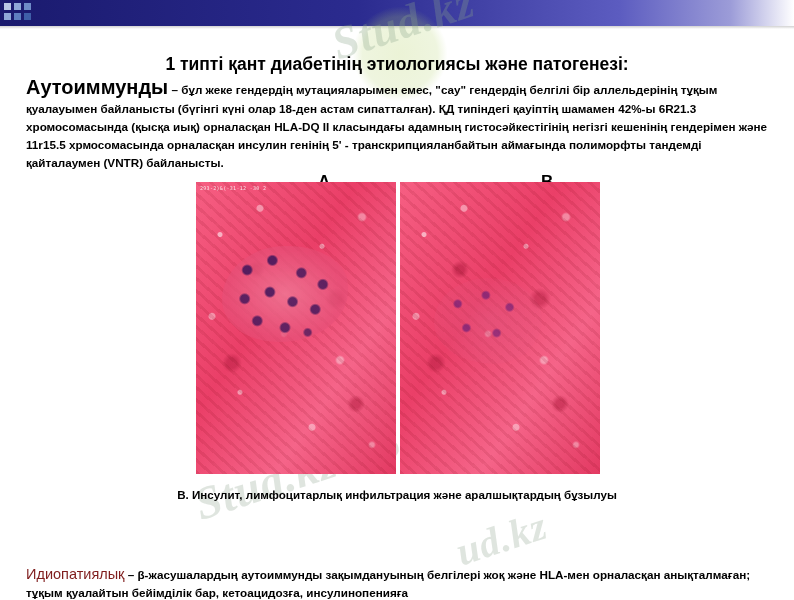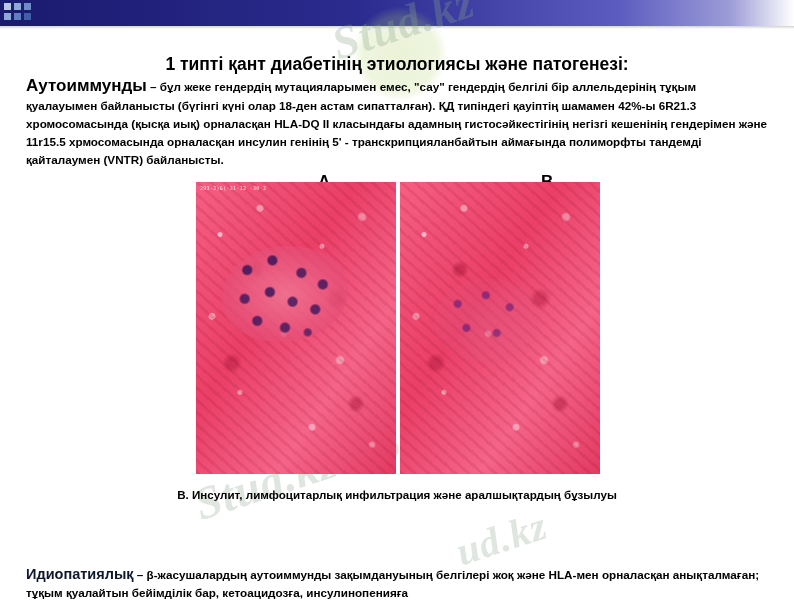--- a/index.html
+++ b/index.html
@@ -78,21 +78,21 @@
   }
 
   
   .para-block {
     position: absolute;
     top: 76px;
     left: 26px;
     width: 742px;
   }
   .para-lead {
-    font-size: 17px;
+    font-size: 20px;
     font-weight: bold;
     color: #000;
   }
   .para-text {
     font-size: 11.7px;
     font-weight: bold;
     color: #000;
     line-height: 1.35;
     text-align: left;
   }
@@ -215,22 +215,22 @@
 
   
   .bottom-block {
     position: absolute;
     top: 565px;
     left: 26px;
     width: 742px;
   }
   .bottom-lead {
     font-size: 14.5px;
-    font-weight: bold;
-    color: #0f172a;
+    font-weight: normal;
+    color: #7f1d1d;
   }
   .bottom-text {
     font-size: 11.7px;
     font-weight: bold;
     color: #000;
     line-height: 1.35;
   }
 </style>
 </head>
 <body>

